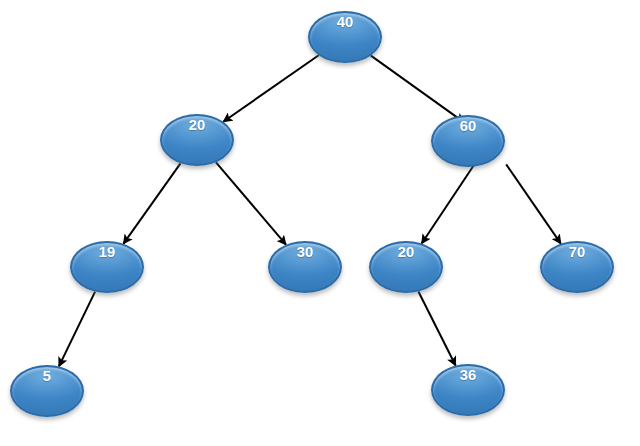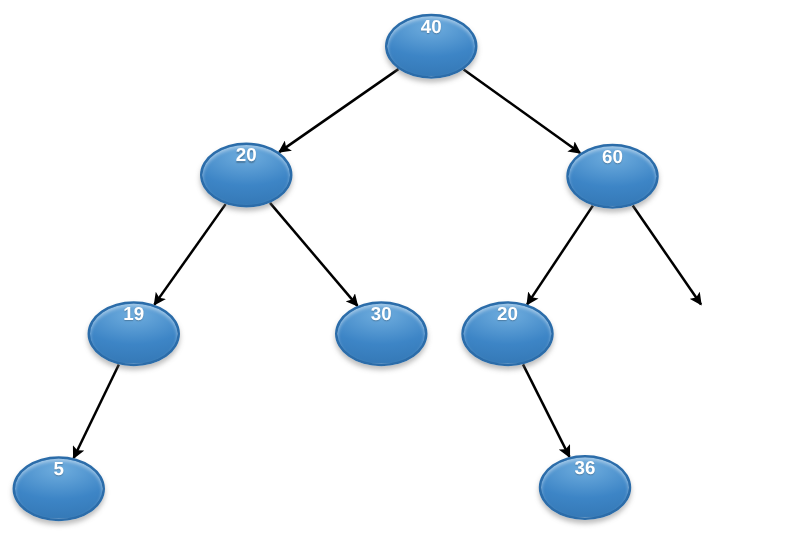--- a/index.html
+++ b/index.html
@@ -69,31 +69,34 @@
       <line x1="95.1" y1="291.6" x2="58.9" y2="366.4" stroke="#000000" stroke-width="2" marker-end="url(#arrowhead)"></line>
       <line x1="418.4" y1="291.5" x2="455.6" y2="365.5" stroke="#000000" stroke-width="2" marker-end="url(#arrowhead)"></line>
     </svg>
 
   <div class="node" style="left: 345px; top: 37px;">
     <span class="node-label">40</span>
   </div>
   <div class="node" style="left: 197px; top: 140px;">
     <span class="node-label">20</span>
   </div>
-  <div class="node" style="left: 490px; top: 141px;">
+  <div class="node" style="left: 468px; top: 141px;">
     <span class="node-label">60</span>
   </div>
   <div class="node" style="left: 107px; top: 267px;">
     <span class="node-label">19</span>
   </div>
   <div class="node" style="left: 305px; top: 267px;">
     <span class="node-label">30</span>
   </div>
   <div class="node" style="left: 406px; top: 267px;">
     <span class="node-label">20</span>
   </div>
+  <div class="node" style="left: 577px; top: 267px;">
+    <span class="node-label">70</span>
+  </div>
   <div class="node" style="left: 47px; top: 391px;">
     <span class="node-label">5</span>
   </div>
   <div class="node" style="left: 468px; top: 390px;">
     <span class="node-label">36</span>
   </div>
 </div>
 
 </body></html>

